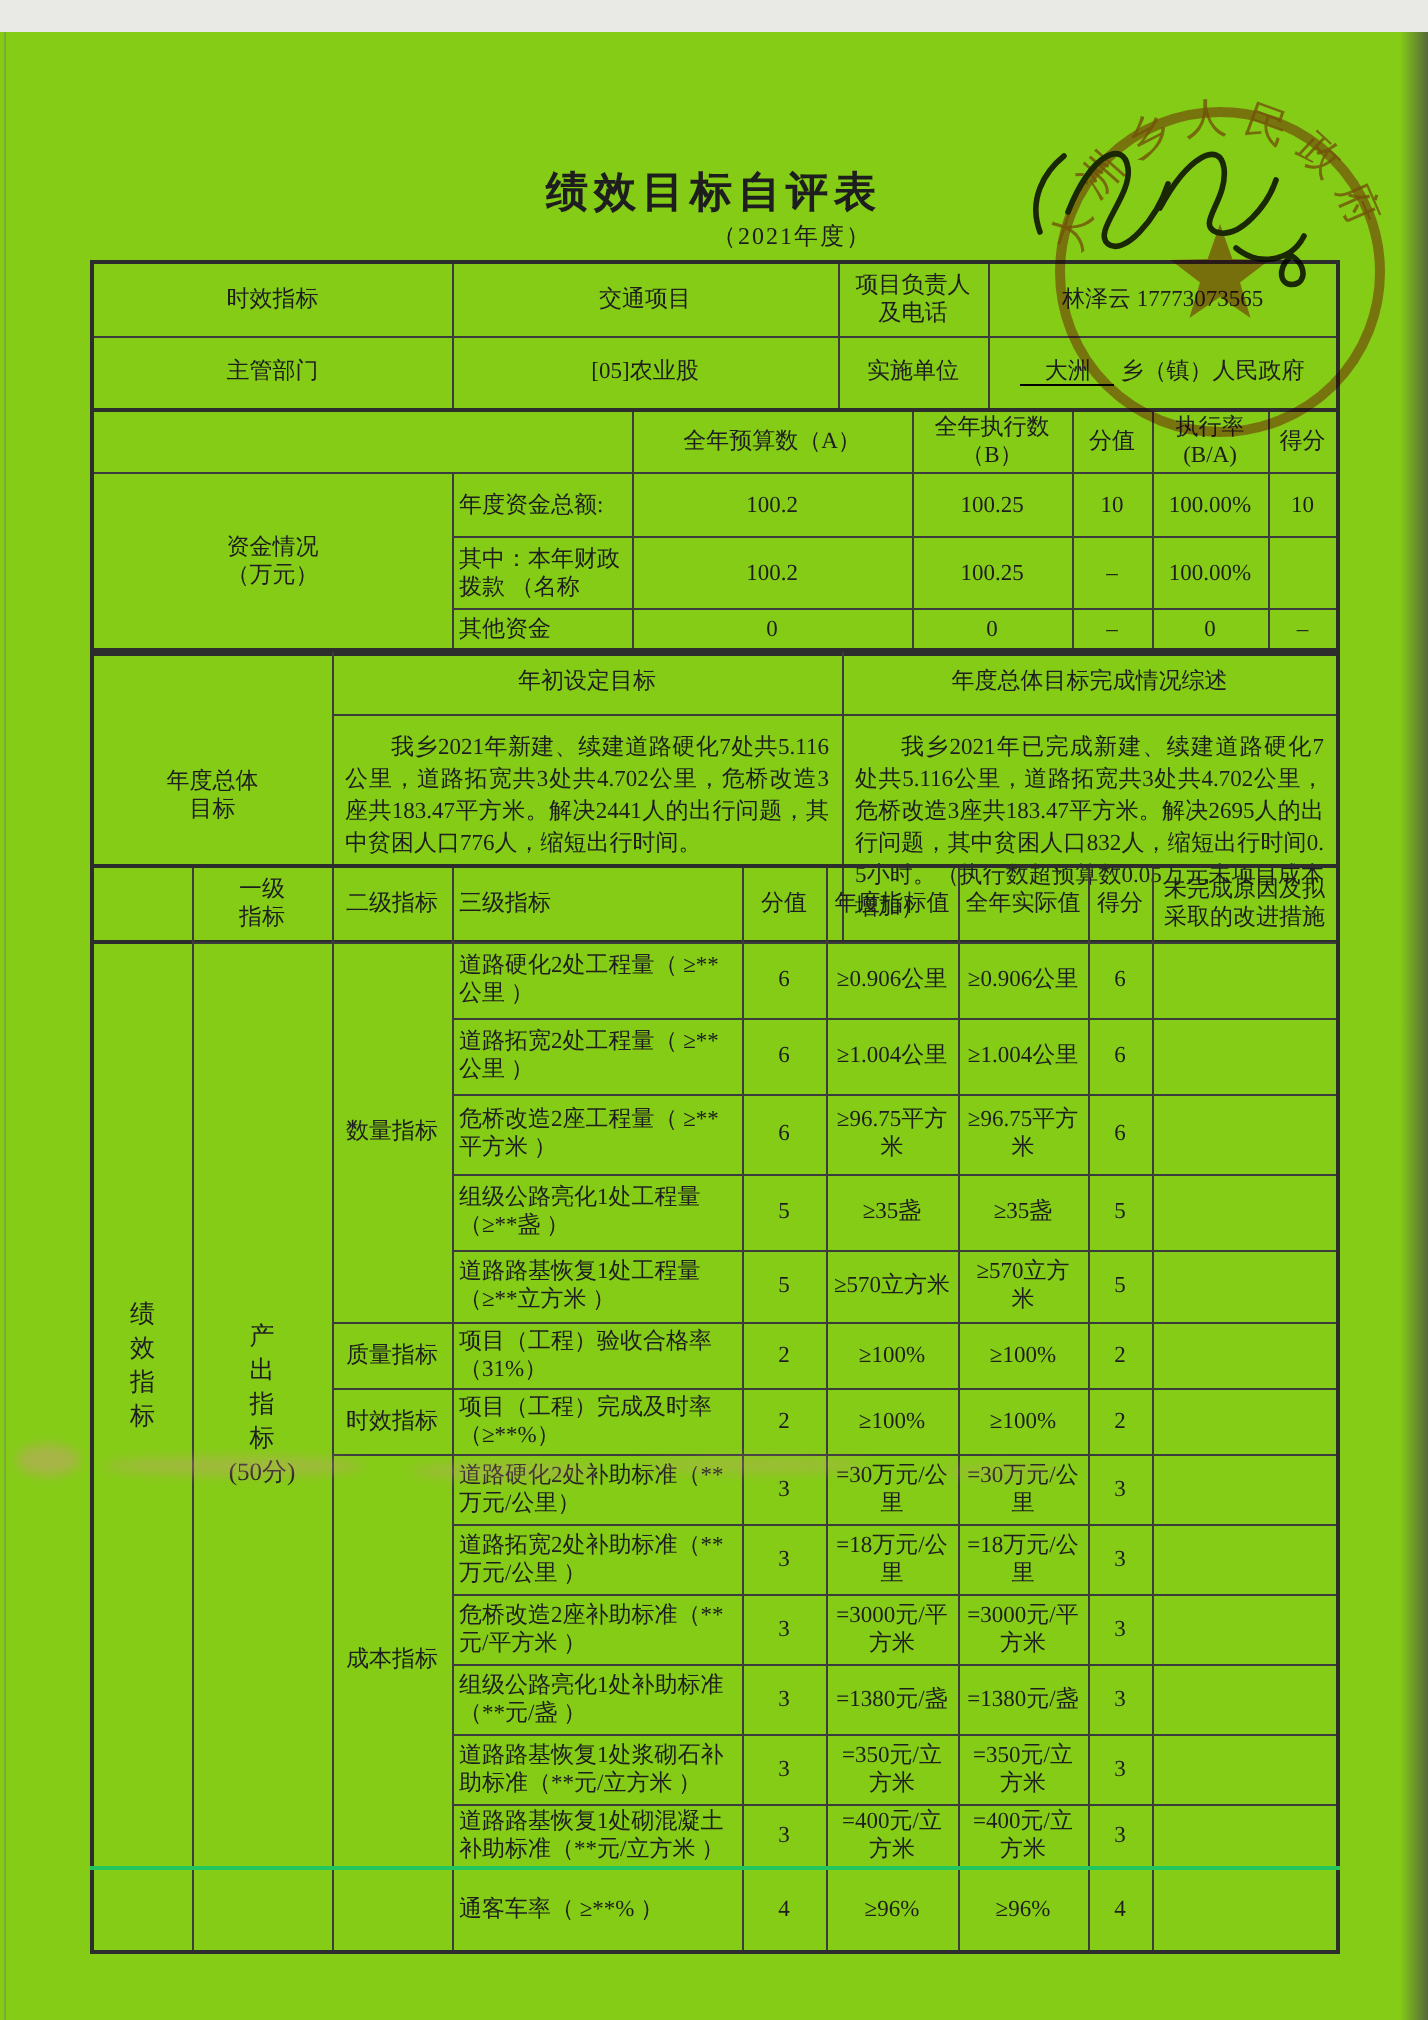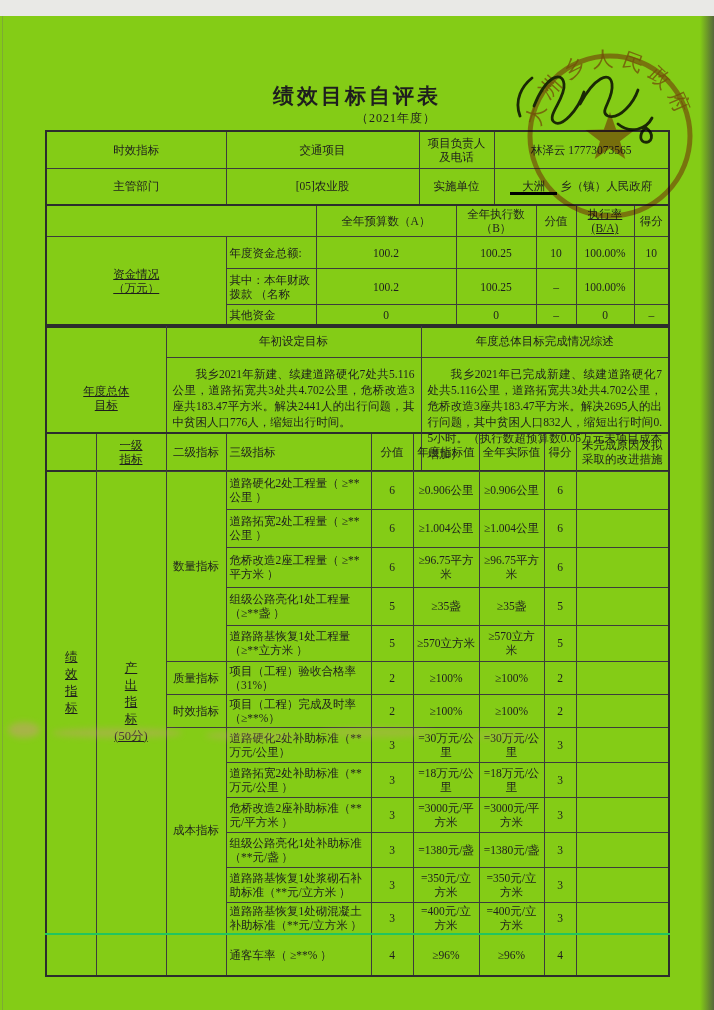--- a/index.html
+++ b/index.html
@@ -19,27 +19,27 @@
   .subtitle{position:absolute;top:94px;left:0;width:714px;text-align:center;
     font-size:12px;letter-spacing:1px;padding-left:39px;}
   .footer{position:absolute;top:972px;left:0;width:714px;text-align:center;
     font-size:12.5px;letter-spacing:3px;}
 
   table{border-collapse:collapse;table-layout:fixed;position:absolute;
     border:2px solid #2d2d2d;background:transparent;}
   td{border:1px solid #3c3c3c;font-size:11.5px;line-height:14px;text-align:center;
     vertical-align:middle;padding:1px 3px;overflow:hidden;word-break:break-all;}
   .left{text-align:left;}
-  .pre{white-space:pre-line;text-decoration:underline;}
+  .pre{white-space:pre-line;}
   .vlabel{font-size:12.5px;line-height:17px;}
   .goal-text{text-align:justify;text-indent:23px;font-size:11.5px;line-height:16px;
     padding:8px 6px;vertical-align:top;}
   .hdr{font-size:11.5px;}
   tr.heavy td{border-top:2px solid #22c55e;}
-  .uline{border-bottom:3px solid #000000;padding:0 12px;}
+  .uline{border-bottom:1px solid #000000;padding:0 12px;}
 
   .seal{position:absolute;left:498px;top:26px;width:212px;height:192px;
     mix-blend-mode:multiply;opacity:.92;}
 
   .bleed{position:absolute;background:#e08f97;filter:blur(3px);border-radius:50%;}
   .b1{left:8px;top:706px;width:32px;height:16px;opacity:.38;}
   .b2{left:52px;top:712px;width:130px;height:10px;opacity:.30;}
   .b3{left:205px;top:715px;width:95px;height:9px;opacity:.26;}
   .b4{left:320px;top:712px;width:115px;height:9px;opacity:.24;}
   .b5{left:470px;top:716px;width:60px;height:7px;opacity:.2;}

